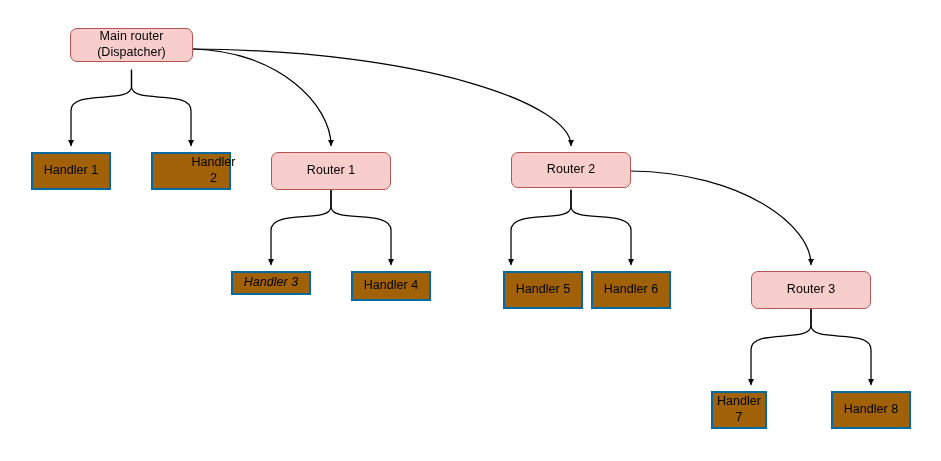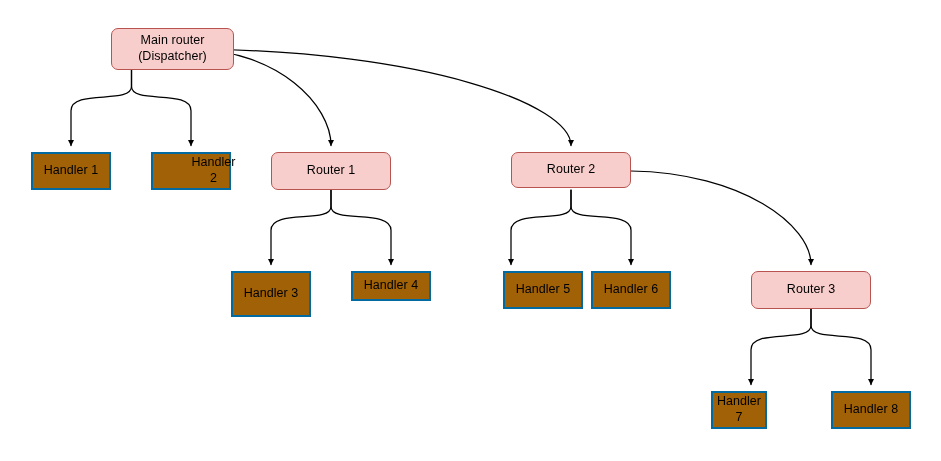--- a/index.html
+++ b/index.html
@@ -74,42 +74,42 @@
         <path d="M 331 190 L 331 206.39 C 331 224.27 271 208.39 271 230.27 L 271 264.5" marker-end="url(#arrow)"></path>
         <path d="M 331 190 L 331 206.39 C 331 224.27 391 208.39 391 230.27 L 391 264.5" marker-end="url(#arrow)"></path>
         <path d="M 571 190 L 571 206.39 C 571 224.27 511 208.39 511 230.27 L 511 264.5" marker-end="url(#arrow)"></path>
         <path d="M 571 190 L 571 206.39 C 571 224.27 631 208.39 631 230.27 L 631 264.5" marker-end="url(#arrow)"></path>
         <path d="M 631 171 C 742.6 172.87 811 225.23 811 264.5" marker-end="url(#arrow)"></path>
         <path d="M 811 309 L 811 325.61 C 811 343.73 751 327.61 751 349.73 L 751 384.5" marker-end="url(#arrow)"></path>
         <path d="M 811 309 L 811 325.61 C 811 343.73 871 327.61 871 349.73 L 871 384.5" marker-end="url(#arrow)"></path>
       </g>
   </svg>
 
-  <div class="node node-router" id="node-main-router" style="left: 70px; top: 28px; width: 123px; height: 42px; margin-left: 41px;">
+  <div class="node node-router" id="node-main-router" style="left: 70px; top: 28px; width: 123px; height: 34px;">
     <span class="node-label">Main router
 (Dispatcher)</span>
   </div>
 
   <div class="node node-handler" id="node-handler-1" style="left: 31px; top: 152px; width: 80px; height: 38px;">
     <span class="node-label">Handler 1</span>
   </div>
 
   <div class="node node-handler" id="node-handler-2" style="left: 151px; top: 152px; width: 80px; height: 38px; padding-left: 45px;">
     <span class="node-label">Handler 2</span>
   </div>
 
   <div class="node node-router" id="node-router-1" style="left: 271px; top: 152px; width: 120px; height: 38px;">
     <span class="node-label">Router 1</span>
   </div>
 
   <div class="node node-router" id="node-router-2" style="left: 511px; top: 152px; width: 120px; height: 36px;">
     <span class="node-label">Router 2</span>
   </div>
 
-  <div class="node node-handler" id="node-handler-3" style="left: 231px; top: 271px; width: 80px; height: 46px;">
+  <div class="node node-handler" id="node-handler-3" style="left: 231px; top: 271px; width: 80px; height: 24px; font-style: italic;">
     <span class="node-label">Handler 3</span>
   </div>
 
   <div class="node node-handler" id="node-handler-4" style="left: 351px; top: 271px; width: 80px; height: 30px;">
     <span class="node-label">Handler 4</span>
   </div>
 
   <div class="node node-handler" id="node-handler-5" style="left: 471px; top: 271px; width: 80px; height: 38px; margin-left: 32px;">
     <span class="node-label">Handler 5</span>
   </div>

